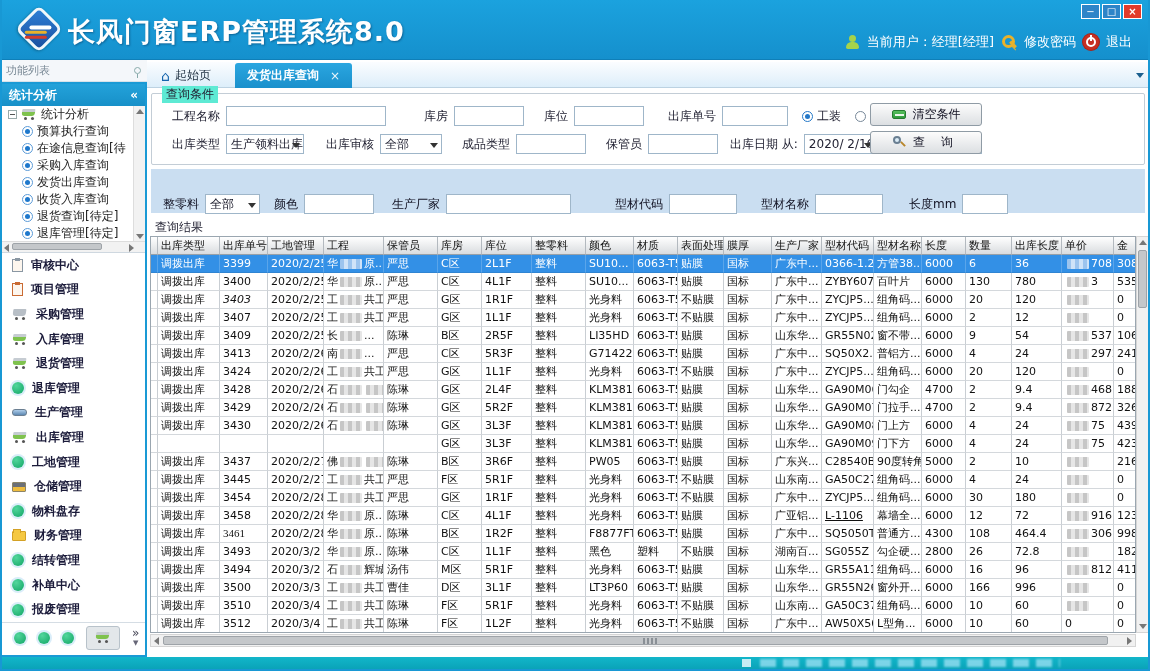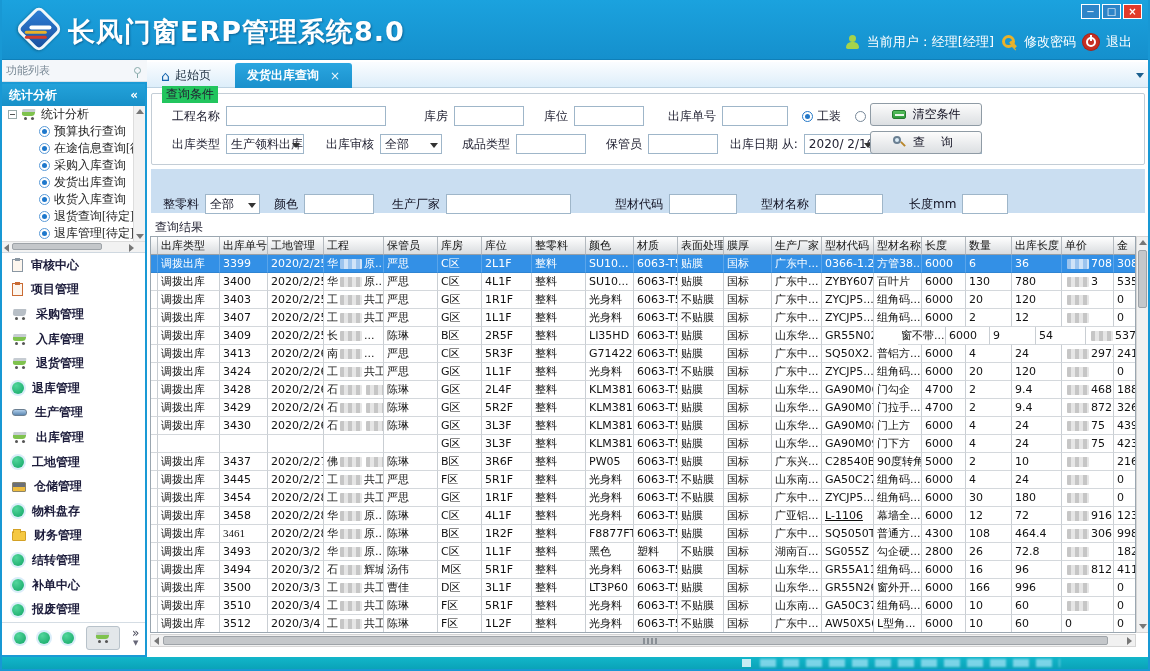--- a/index.html
+++ b/index.html
@@ -39,21 +39,21 @@
            font-size:11px;line-height:22px;padding:0 6px;position:relative;}
   .ic-pin{position:absolute;right:6px;top:7px;width:7px;height:7px;border:1px solid #8aa;border-radius:50%;}
   .ic-pin:after{content:"";position:absolute;left:2px;top:6px;width:1px;height:4px;background:#8aa;}
   #sidepanel{position:absolute;left:0;top:22px;width:147px;height:575px;border:2px solid #1a9ad5;background:#fff;}
   #sectionhdr{height:22px;background:linear-gradient(#23a2da,#1790c8);color:#fff;font-size:12px;
               font-weight:bold;line-height:22px;padding:0 7px;position:relative;}
   #sectionhdr .coll{position:absolute;right:7px;top:0;font-weight:bold;cursor:pointer;}
   #tree{position:relative;height:147px;border-bottom:1px solid #cfd8e0;overflow:hidden;}
   .tree-row{height:17px;line-height:17px;font-size:12px;color:#222;white-space:nowrap;
             padding-left:6px;display:flex;align-items:center;gap:4px;cursor:pointer;}
-  .tree-row.child{padding-left:37px;font-family:Liberation Serif, serif;}
+  .tree-row.child{padding-left:20px;}
   .ic-minusbox{width:9px;height:9px;border:1px solid #9aa;background:#fff;position:relative;flex:none;}
   .ic-minusbox:after{content:"";position:absolute;left:1px;top:3px;width:5px;height:1px;background:#555;}
   .ic-node{width:11px;height:11px;border:1px solid #5b9bd8;border-radius:50%;background:#fff;position:relative;flex:none;}
   .ic-node:after{content:"";position:absolute;left:2px;top:2px;width:5px;height:5px;border-radius:50%;background:#1e78cc;}
   .ic-cart{width:16px;height:13px;flex:none;}
   .ic-cart:before{content:"";position:absolute;left:1px;top:1px;width:13px;height:7px;background:#b8bfc6;border-radius:1px 1px 3px 3px;transform:skewX(-8deg);}
   .ic-cart:after{content:"";position:absolute;left:3px;top:9px;width:3px;height:3px;border-radius:50%;background:#555;box-shadow:7px 0 0 #555;}
   .ic-cart.g:before{background:linear-gradient(#c6ccd2 40%,#7fc24e 40%);}
   #tree-vscroll{position:absolute;right:0;top:0;width:12px;height:136px;background:#f2f2f2;border-left:1px solid #ddd;}
   #tree-hscroll{position:absolute;left:0;bottom:0;width:147px;height:11px;background:#f2f2f2;border-top:1px solid #ddd;}
@@ -87,21 +87,21 @@
           background:linear-gradient(#fbfdff,#ddeefa);border-bottom:1px solid #bcd2e2;}
   .tab{position:absolute;top:1px;height:25px;display:flex;align-items:center;gap:5px;
        padding:0 12px;font-size:12px;cursor:pointer;}
   #tab-home{left:2px;color:#234;}
   #tab-home .ic-home{color:#1565ad;font-size:14px;line-height:14px;}
   #tab-active{left:88px;background:linear-gradient(#2aa6e0,#1a90cc);color:#fff;font-weight:bold;border-radius:3px 3px 0 0;}
   #tab-active .closex{font-weight:normal;font-size:12px;margin-left:6px;cursor:pointer;opacity:.9;}
   #tabbar .ddl{position:absolute;right:6px;top:11px;border-left:4px solid transparent;border-right:4px solid transparent;border-top:5px solid #1a5f8e;}
   
   #querybox{position:absolute;left:4px;top:31px;width:994px;height:72px;border:1px solid #c3cdd6;border-radius:2px;}
-  #querybox .legend{position:absolute;left:10px;top:-8px;background:#22c55e;padding:0 4px;font-size:12px;color:#223;}
+  #querybox .legend{position:absolute;left:10px;top:-8px;background:#5eead4;padding:0 4px;font-size:12px;color:#223;}
   .qrow{position:absolute;left:12px;display:flex;align-items:center;font-size:12px;color:#223;white-space:nowrap;}
   #qrow1{top:12px;}
   #qrow2{top:40px;}
   .qlabel{margin-right:6px;}
   .qinput{height:20px;border:1px solid #9fb6c9;background:#fff;font-size:12px;padding:0 3px;
           font-family:"DejaVu Sans","Liberation Sans",sans-serif;}
   .qselect{height:20px;border:1px solid #9fb6c9;background:#fff;font-size:12px;line-height:18px;
            padding:0 14px 0 4px;position:relative;cursor:pointer;}
   .qselect:after{content:"";position:absolute;right:3px;top:8px;border-left:4px solid transparent;border-right:4px solid transparent;border-top:5px solid #333;}
   .radio{display:flex;align-items:center;gap:4px;cursor:pointer;}
@@ -447,21 +447,21 @@
           <div class="td" style="width: 48px;">百叶片</div>
           <div class="td" style="width: 44px;">6000</div>
           <div class="td" style="width: 46px;">130</div>
           <div class="td" style="width: 50px;">780</div>
           <div class="td" style="width: 52px;"><span class="mosaic"></span>3</div>
           <div class="td" style="width: 24px;">535</div>
         </div>
         <div class="tr">
           <div class="td" style="width: 6px;"></div>
           <div class="td" style="width: 62px;">调拨出库</div>
-          <div class="td" style="width: 48px;">3403</div>
+          <div class="td" style="width: 48px; font-style: italic;">3403</div>
           <div class="td" style="width: 56px;">2020/2/25</div>
           <div class="td" style="width: 60px;">工<span class="mosaic"></span>共工程</div>
           <div class="td" style="width: 54px;">严思</div>
           <div class="td" style="width: 44px;">G区</div>
           <div class="td" style="width: 50px;">1R1F</div>
           <div class="td" style="width: 54px;">整料</div>
           <div class="td" style="width: 48px;">光身料</div>
           <div class="td" style="width: 44px;">6063-T5</div>
           <div class="td" style="width: 46px;">不贴膜</div>
           <div class="td" style="width: 48px;">国标</div>
@@ -506,21 +506,21 @@
           <div class="td" style="width: 54px;">陈琳</div>
           <div class="td" style="width: 44px;">B区</div>
           <div class="td" style="width: 50px;">2R5F</div>
           <div class="td" style="width: 54px;">整料</div>
           <div class="td" style="width: 48px;">LI35HD</div>
           <div class="td" style="width: 44px;">6063-T5</div>
           <div class="td" style="width: 46px;">贴膜</div>
           <div class="td" style="width: 48px;">国标</div>
           <div class="td" style="width: 50px;">山东华...</div>
           <div class="td" style="width: 52px;">GR55N02</div>
-          <div class="td" style="width: 48px; margin-left: 24px;">窗不带...</div>
+          <div class="td" style="width: 48px;">窗不带...</div>
           <div class="td" style="width: 44px;">6000</div>
           <div class="td" style="width: 46px;">9</div>
           <div class="td" style="width: 50px;">54</div>
           <div class="td" style="width: 52px;"><span class="mosaic"></span>537</div>
           <div class="td" style="width: 24px;">106</div>
         </div>
         <div class="tr">
           <div class="td" style="width: 6px;"></div>
           <div class="td" style="width: 62px;">调拨出库</div>
           <div class="td" style="width: 48px;">3413</div>

